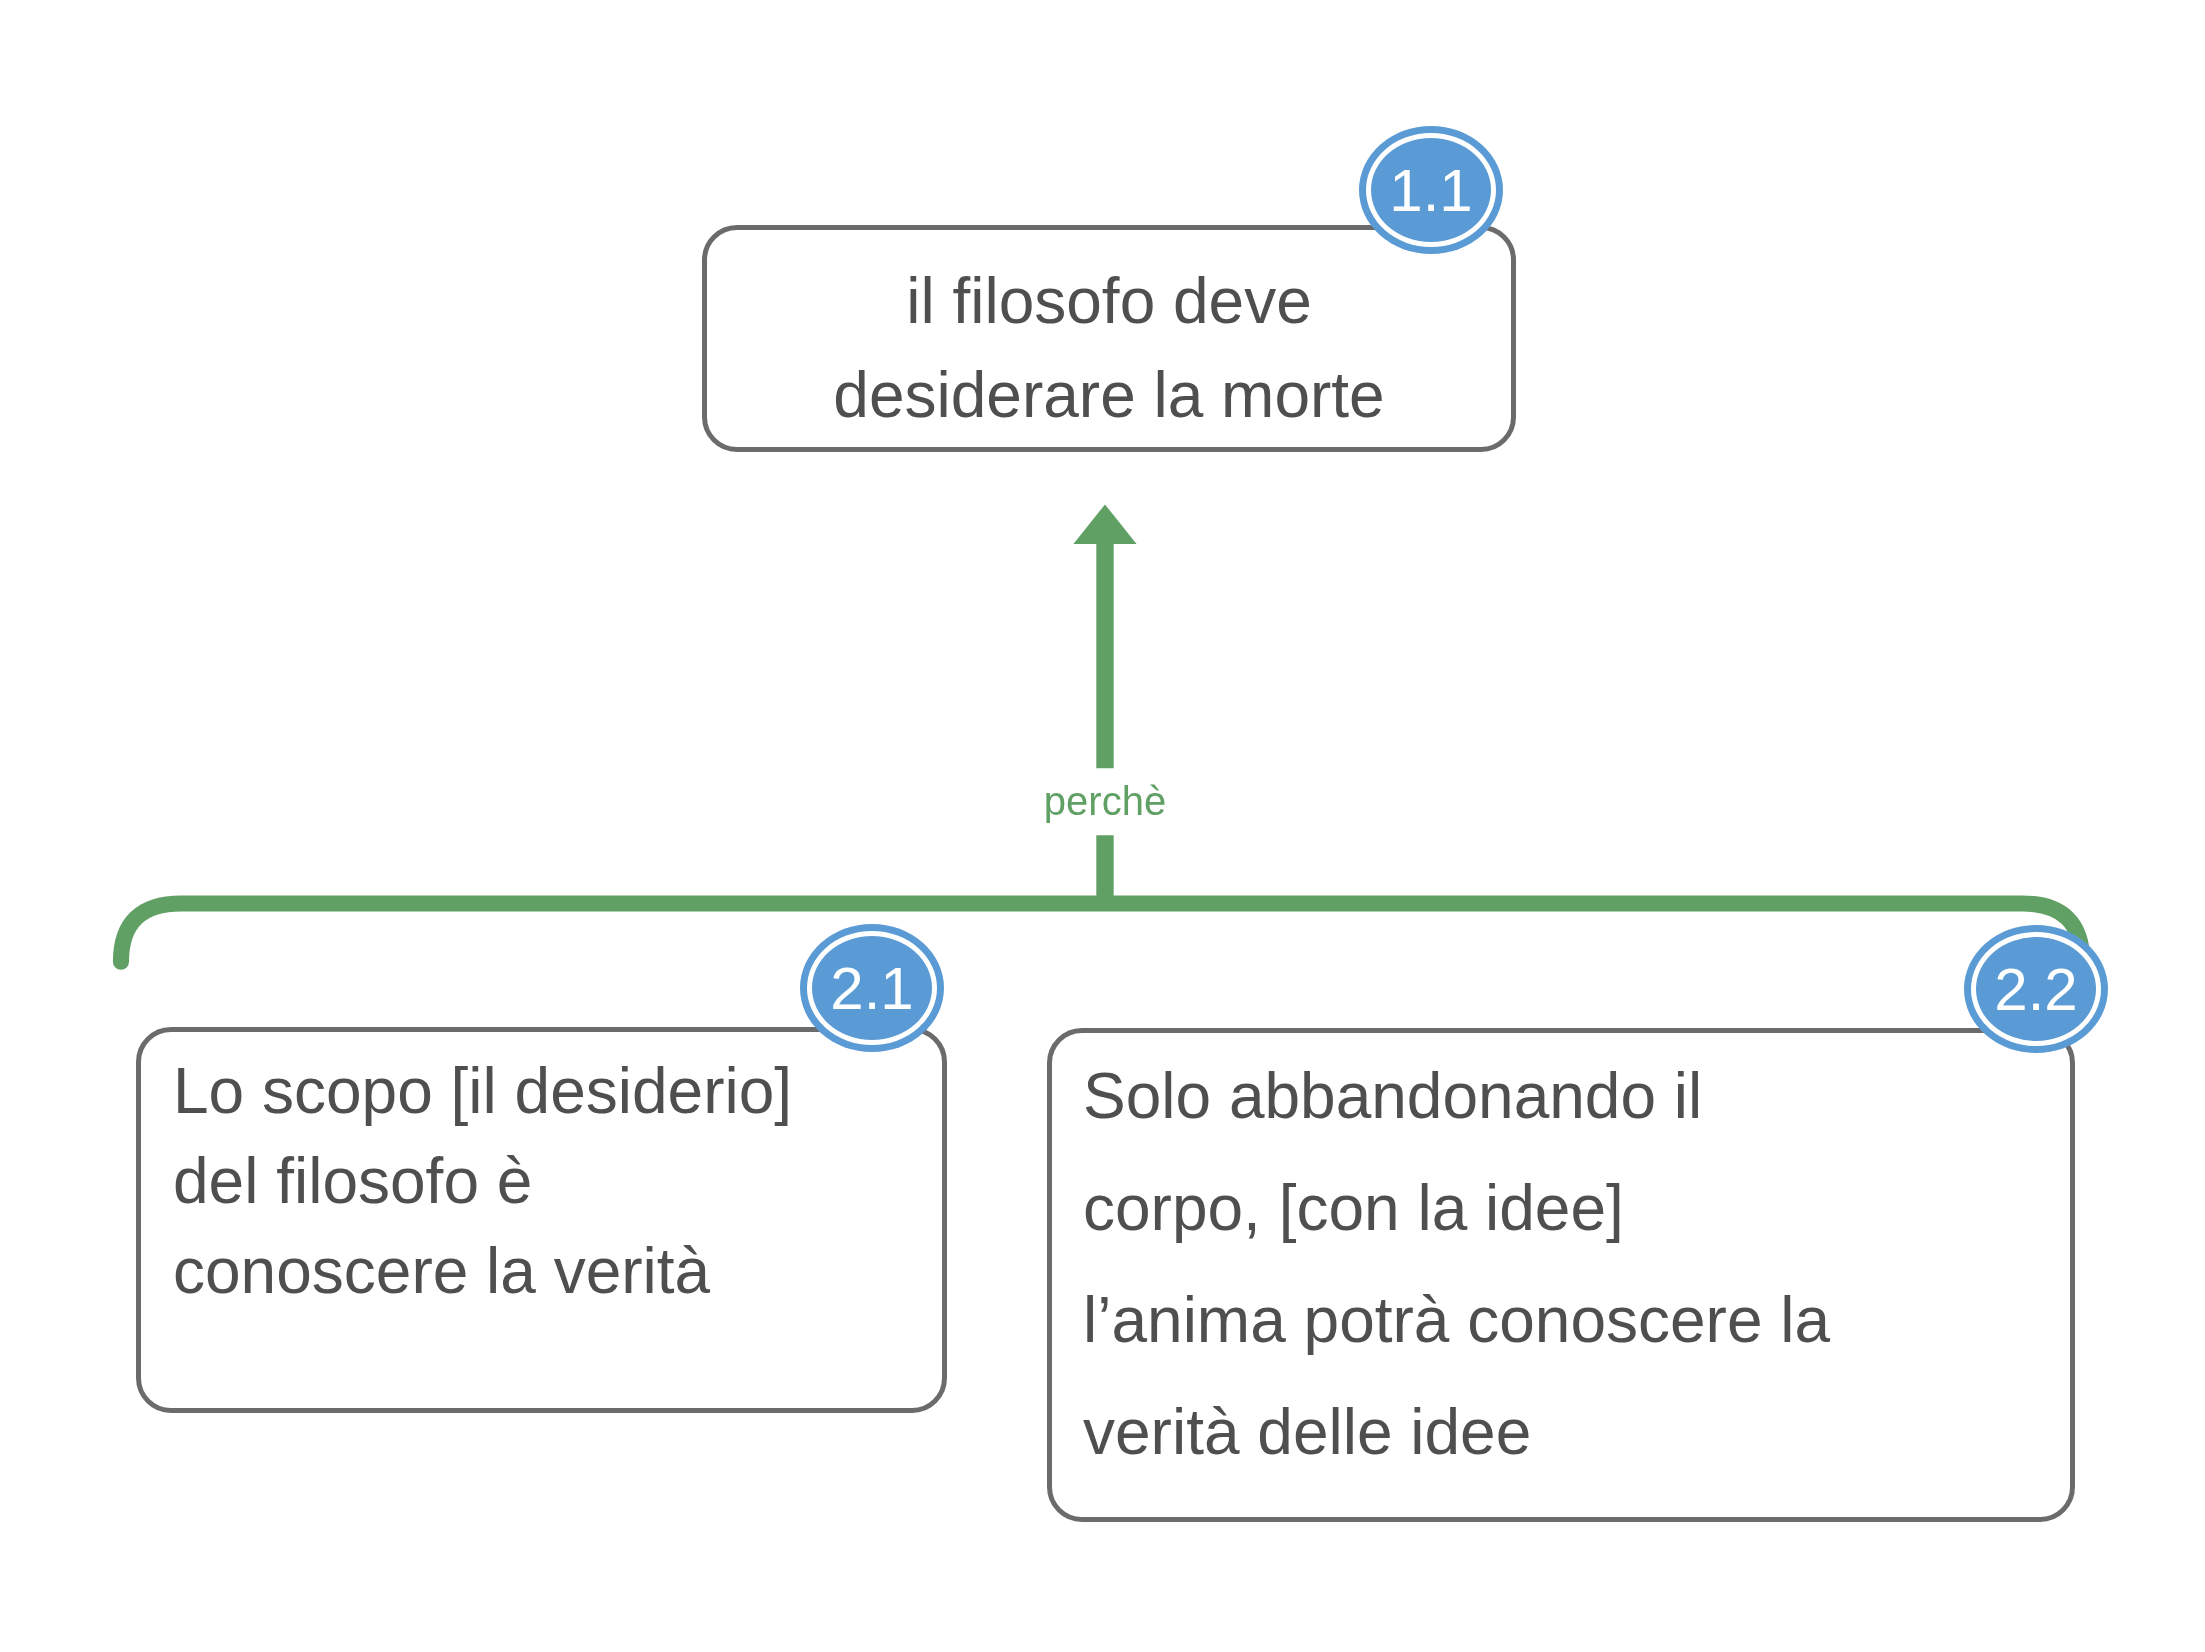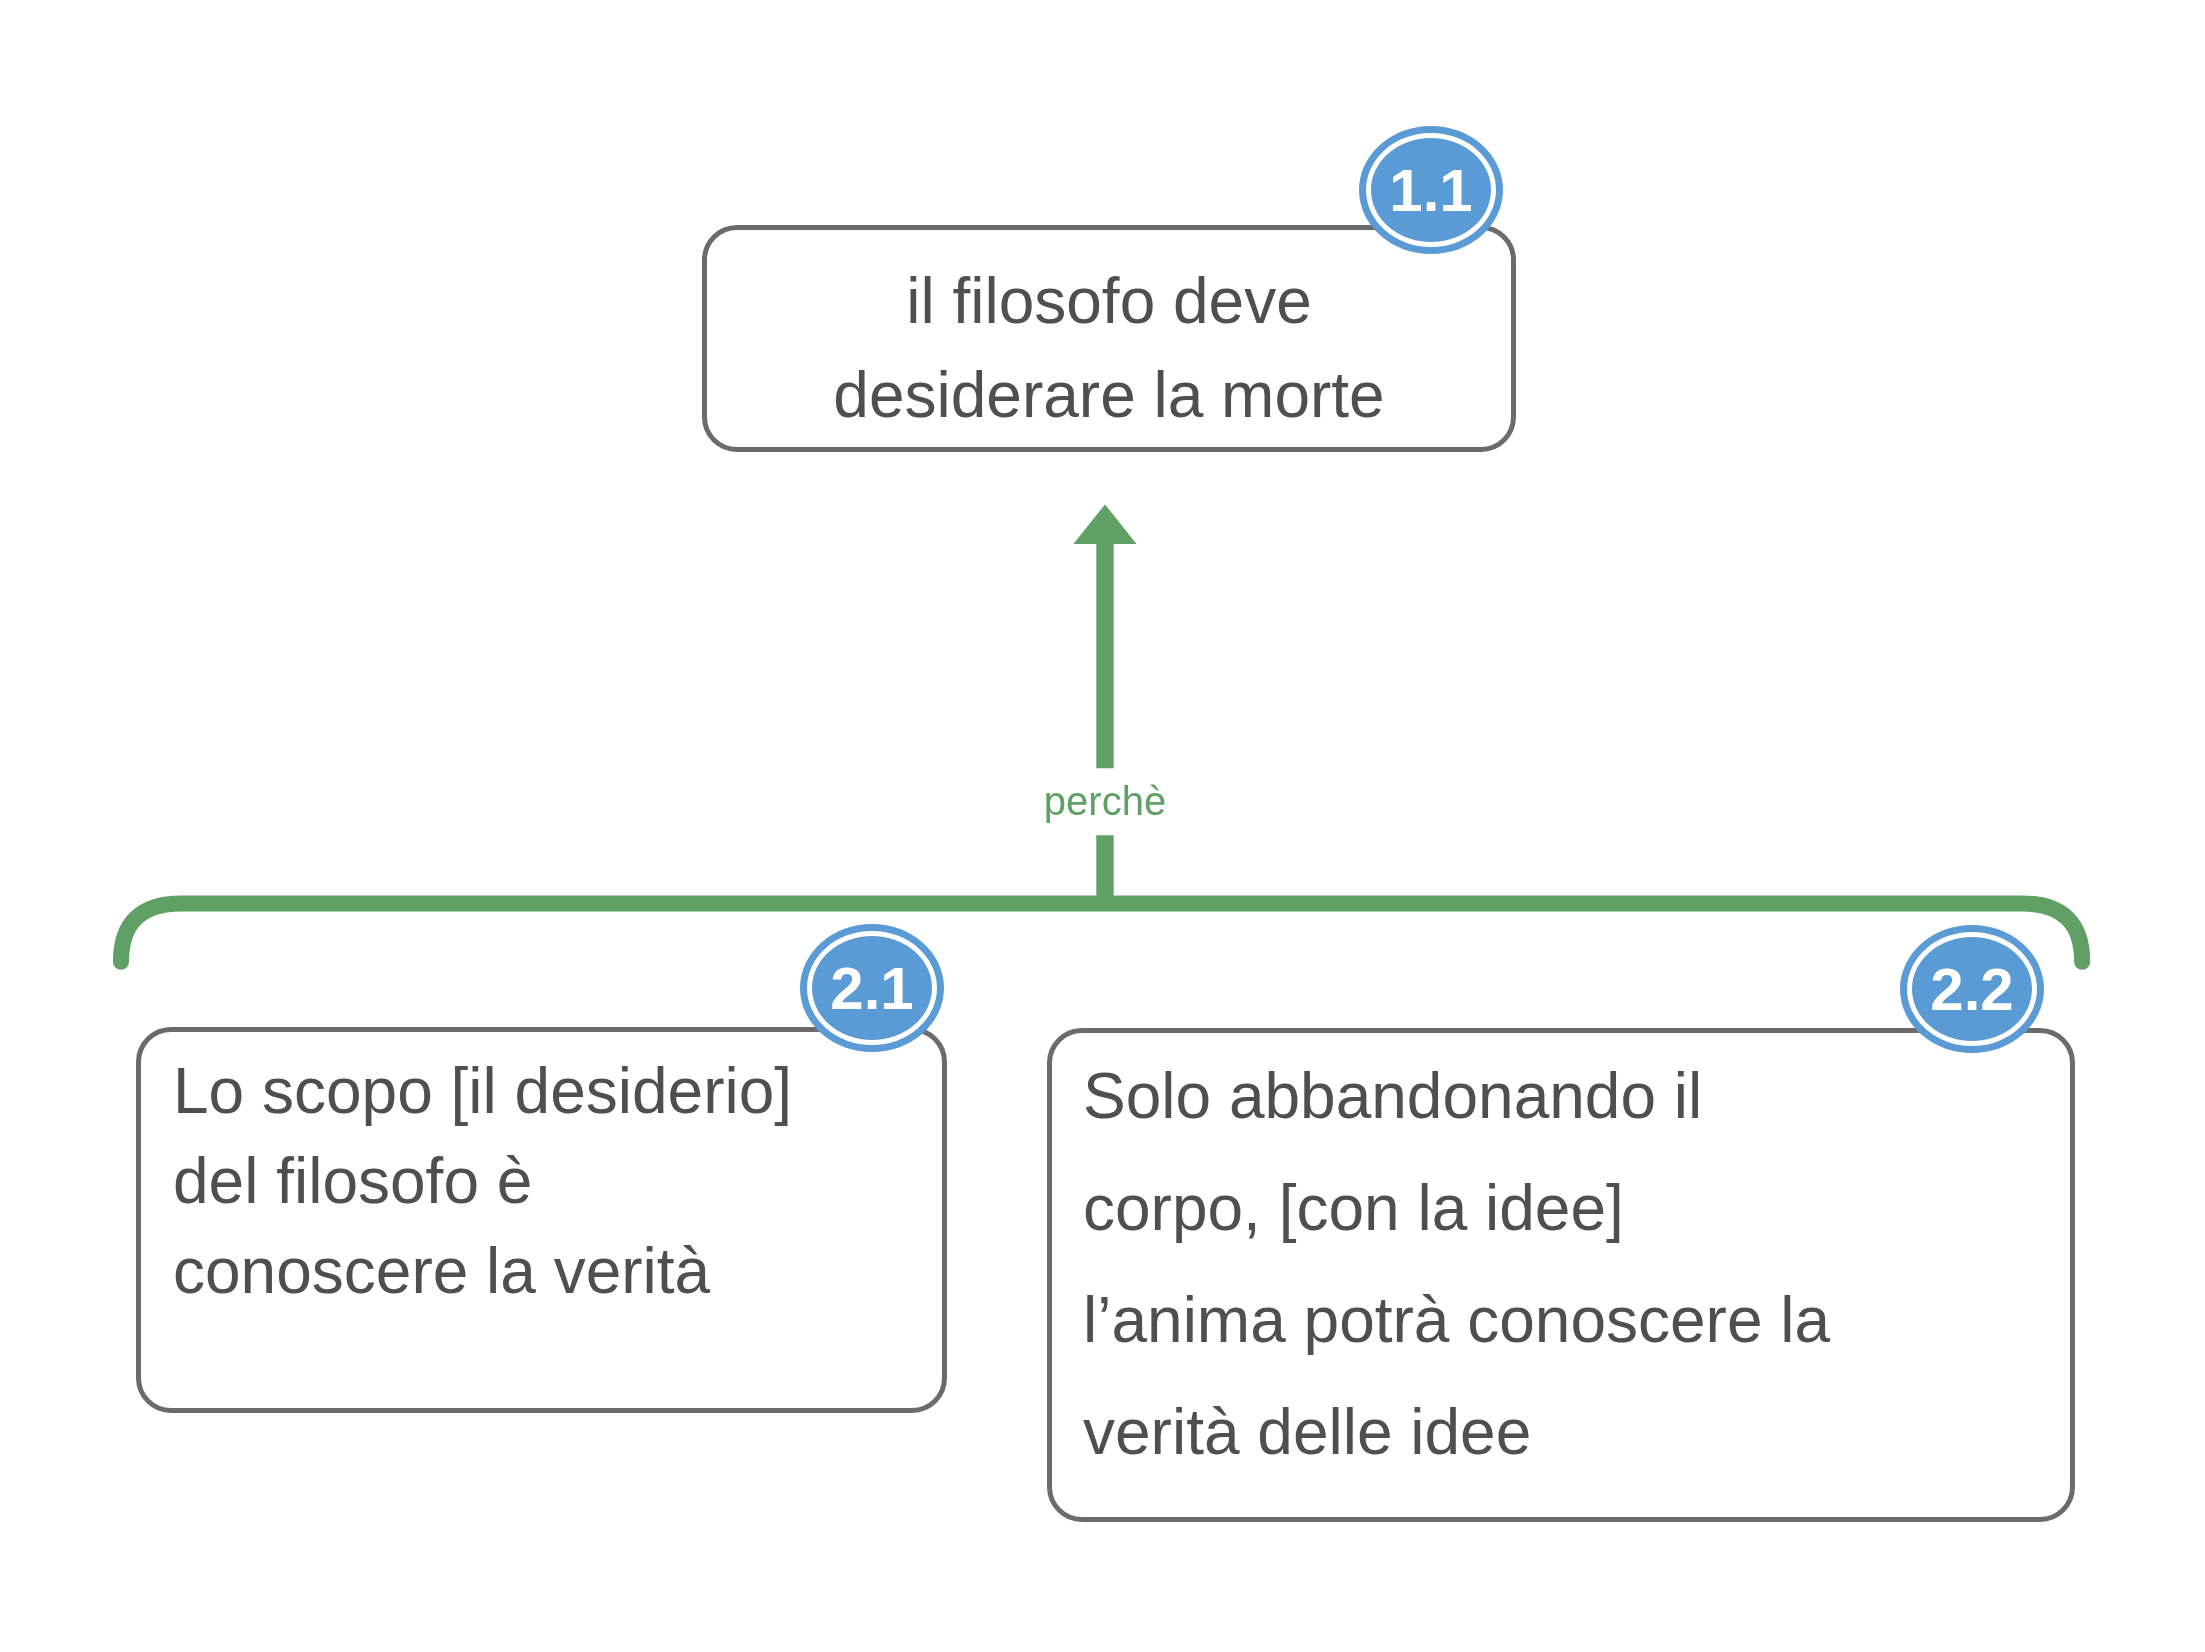--- a/index.html
+++ b/index.html
@@ -78,26 +78,26 @@
     border: 5.6px solid #ffffff;
     border-radius: 50%;
   }
   .badge .num {
     position: absolute;
     inset: 0;
     display: flex;
     align-items: center;
     justify-content: center;
     color: #ffffff;
-    font-weight: bold;
+    font-weight: normal;
     font-size: 60px;
   }
   #badge-root  { left: 1359px; top: 126px;  }
   #badge-left  { left: 800px; top: 924px; }
-  #badge-right { left: 1900px; top: 925px; }
+  #badge-right { left: 1964px; top: 925px; }
 </style>
 </head>
 <body>
 
 <div id="canvas">
 
   <svg id="connector-svg" viewBox="0 0 3558 2666" xmlns="http://www.w3.org/2000/svg">
 
     <line x1="1783" y1="872" x2="1783" y2="1240" stroke-width="28" stroke="#60a065"></line>
     <polygon points="1783,814 1732,878 1834,878" fill="#60a065"></polygon>

